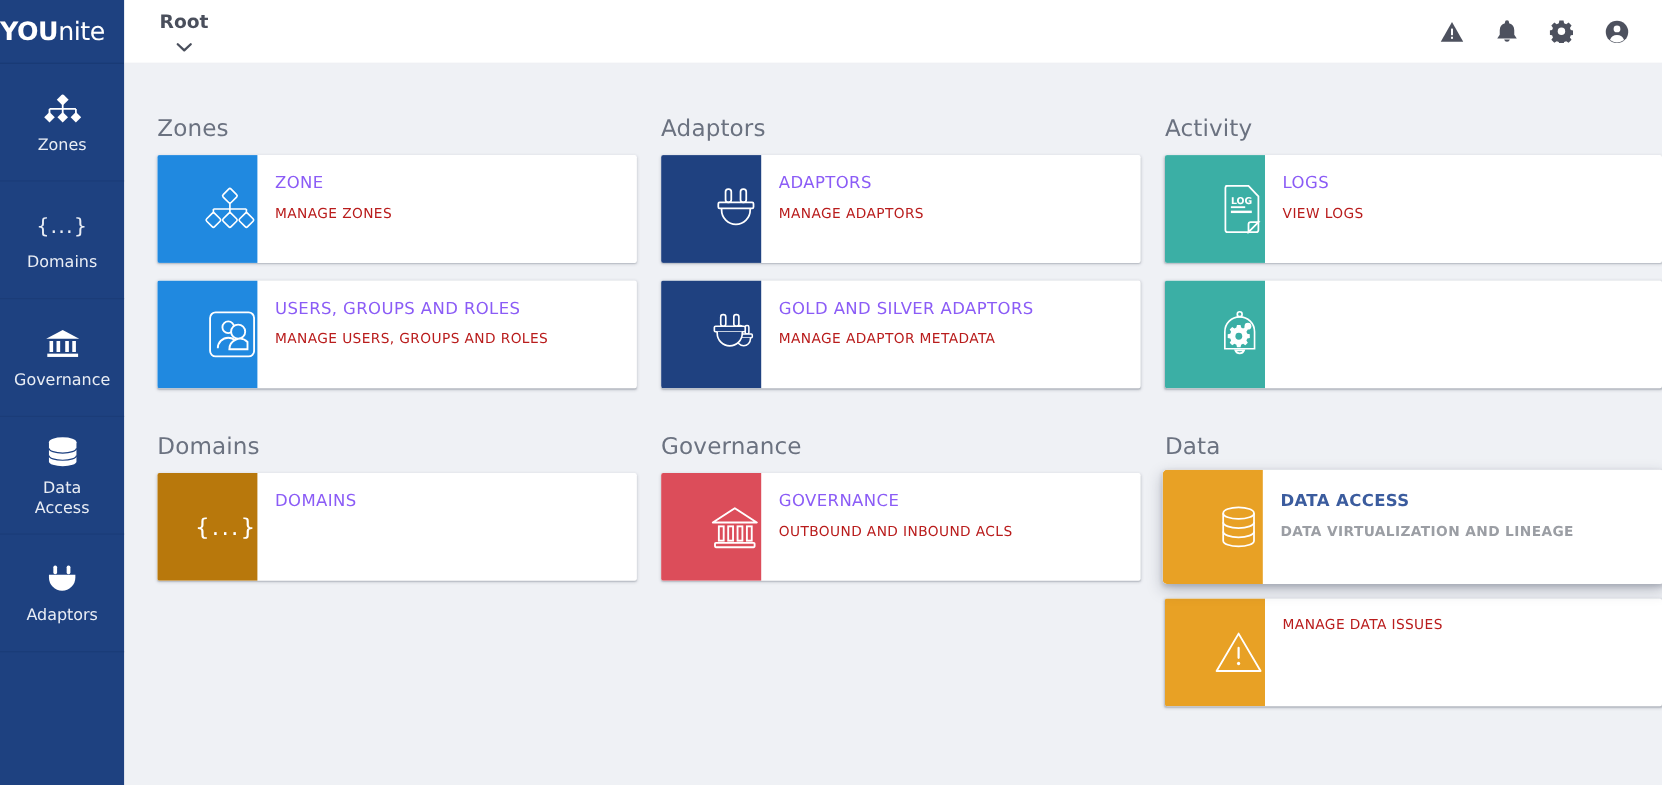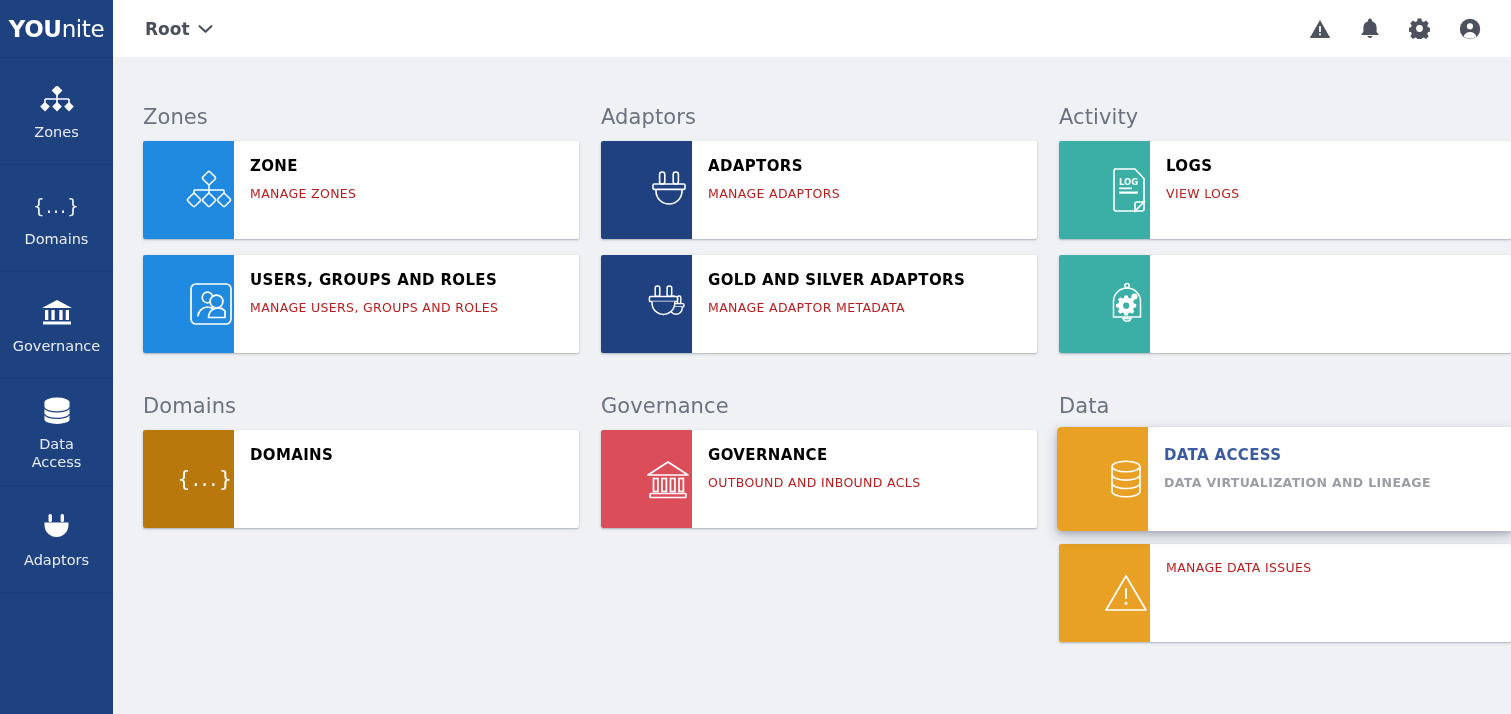--- a/index.html
+++ b/index.html
@@ -15,21 +15,21 @@
   .app { position: relative; width: 1511px; height: 714px; }
 
   
   .sidebar {
     position: absolute; left: 0; top: 0;
     width: 113px; height: 714px;
     background: #1e4180;
   }
   .logo-box {
     height: 58px; width: 113px;
-    display: flex; align-items: center; justify-content: center;
+    display: flex; align-items: center; justify-content: flex-start;
     border-bottom: 1px solid #1a3a73;
   }
   .logo-text {
     color: #ffffff;
     font-size: 23px;
     letter-spacing: -0.4px;
     font-family: "DejaVu Sans", sans-serif;
     white-space: nowrap;
   }
   .logo-text b { font-weight: 700; }
@@ -70,21 +70,21 @@
   
   .topbar {
     position: absolute; left: 113px; top: 0;
     width: 1398px; height: 58px;
     background: #ffffff;
     display: flex; align-items: center;
     border-bottom: 1px solid #eceef2;
   }
   .root-menu {
     display: flex; align-items: center; gap: 8px;
-    margin-left: 32px; cursor: pointer;
+    margin-left: 32px; cursor: pointer; flex-direction: column;
   }
   .root-label {
     font-size: 17px; color: #4a4f5c; font-weight: 700;
     font-family: "DejaVu Sans", sans-serif;
   }
   .topbar-right {
     margin-left: auto; margin-right: 30px;
     display: flex; align-items: center; gap: 29px;
   }
   .topbar-icon { cursor: pointer; display: flex; align-items: center; justify-content: center; }
@@ -131,23 +131,23 @@
     display: flex; align-items: center; justify-content: flex-end;
   }
   .card .body {
     flex: 1 1 auto;
     padding: 16px 0 0 16px;
     display: flex; flex-direction: column; gap: 11px;
   }
   .card .c-title {
     font-size: 15px;
     letter-spacing: 0.35px;
-    color: #000000;
-    font-family: "DejaVu Sans", sans-serif;
-    font-weight: 700;
+    color: #8b5cf6;
+    font-family: "DejaVu Sans", sans-serif;
+    font-weight: 400;
   }
   .card .c-sub {
     font-size: 12.5px;
     letter-spacing: 0.35px;
     color: #b91c1c;
     font-family: "DejaVu Sans", sans-serif;
     font-weight: 400;
   }
 
   

